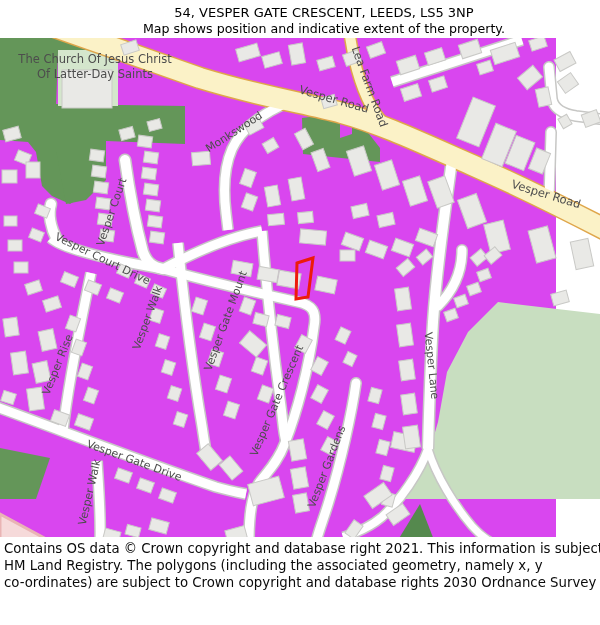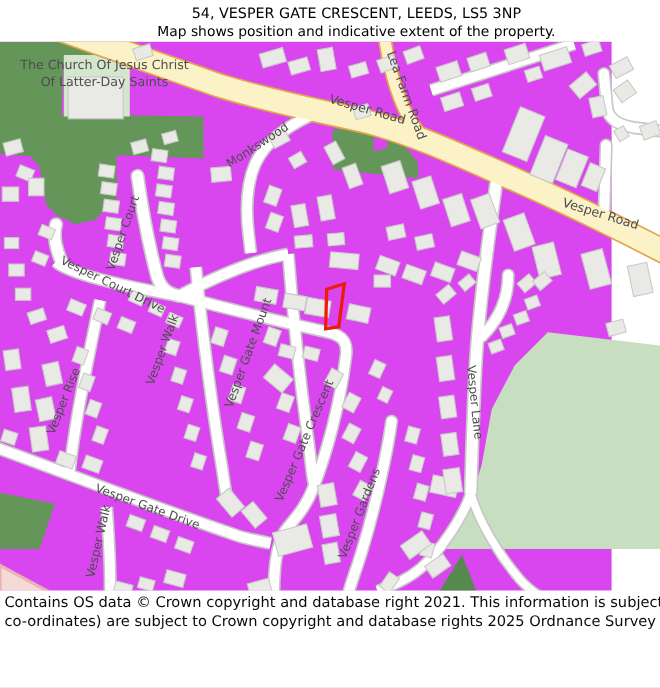--- a/index.html
+++ b/index.html
@@ -266,16 +266,17 @@
           <text x="0" y="0" class="street-label" fill="#4d4d4d" font-size="11" text-anchor="middle" transform="translate(330,468) rotate(-69)">Vesper Gardens</text>
           <text x="0" y="0" class="street-label" fill="#4d4d4d" font-size="11" text-anchor="middle" transform="translate(428,366) rotate(84)">Vesper Lane</text>
           <text x="0" y="0" class="street-label" fill="#4d4d4d" font-size="11" text-anchor="middle" transform="translate(133,464) rotate(20)">Vesper Gate Drive</text>
           <text x="0" y="0" class="street-label" fill="#4d4d4d" font-size="11" text-anchor="middle" transform="translate(93,493) rotate(-77)">Vesper Walk</text>
         </g>
     </svg>
   </div>
 
   <div id="map-footer">
     <div class="footer-line">Contains OS data © Crown copyright and database right 2021. This information is subject</div>
-    <div class="footer-line">co-ordinates) are subject to Crown copyright and database rights 2025 Ordnance Survey</div>
+    <div class="footer-line">HM Land Registry. The polygons (including the associated geometry, namely x, y</div>
+    <div class="footer-line">co-ordinates) are subject to Crown copyright and database rights 2030 Ordnance Survey</div>
   </div>
 
 </div>
 
 </body></html>

